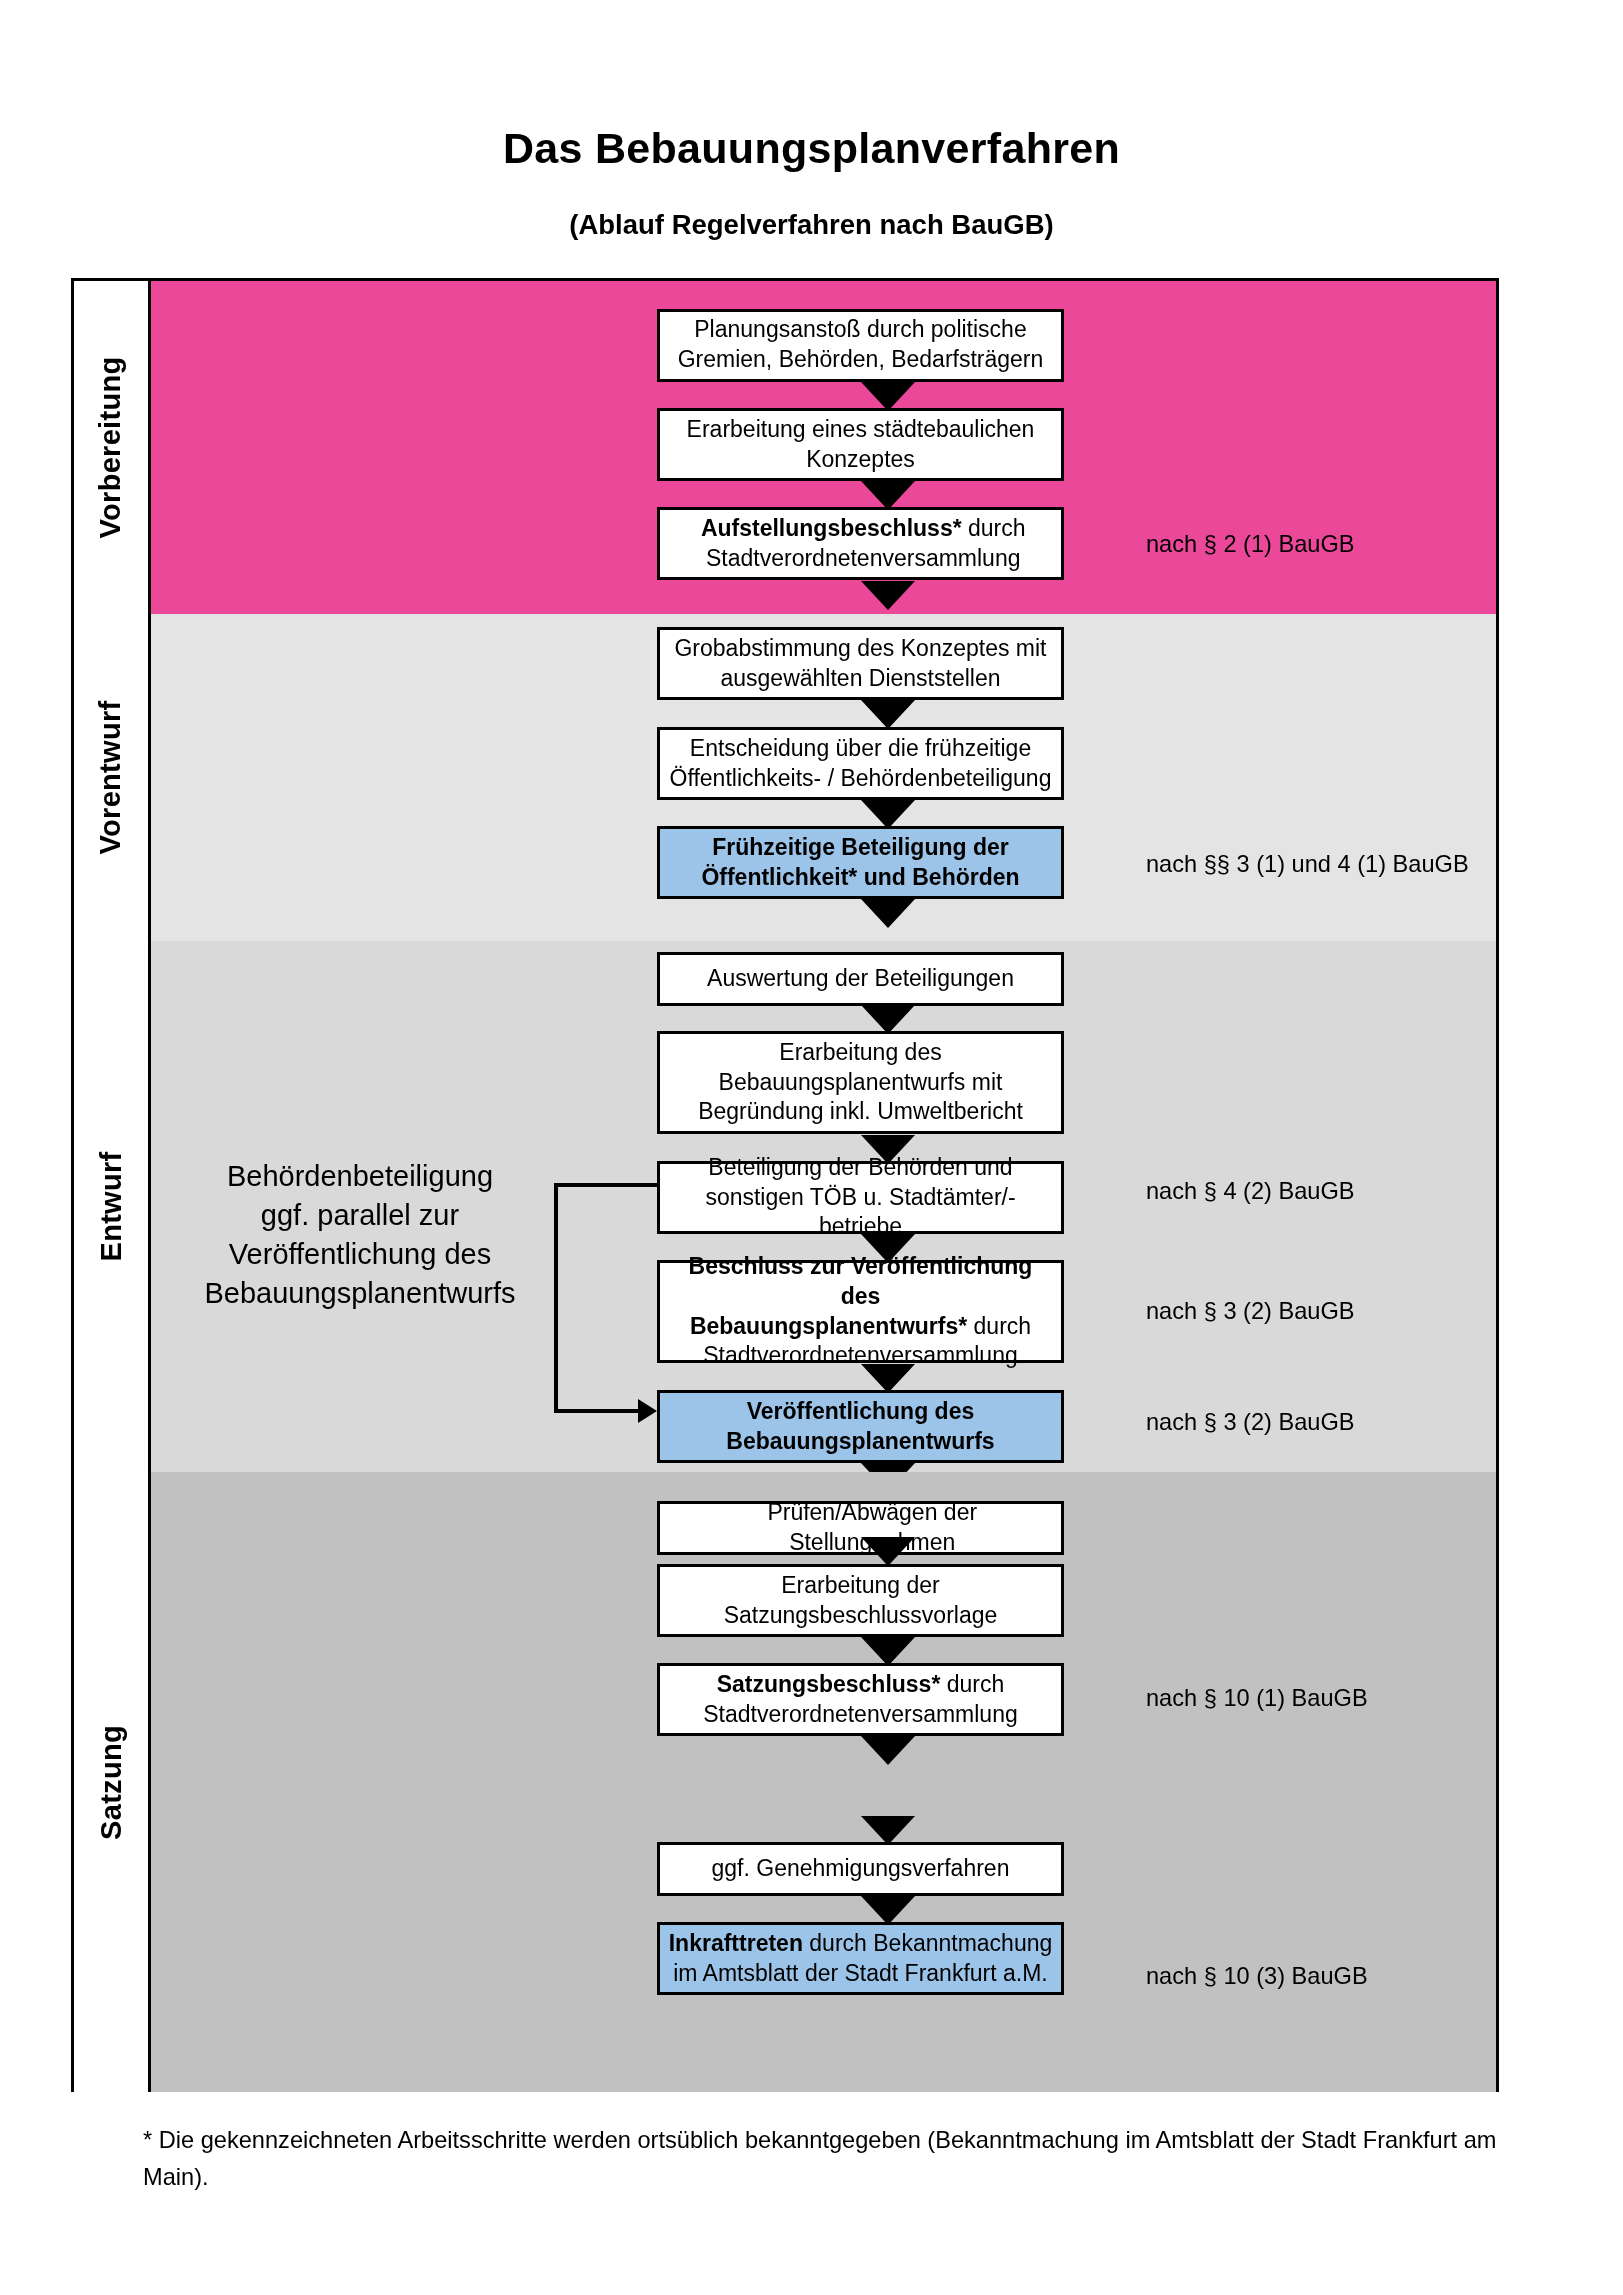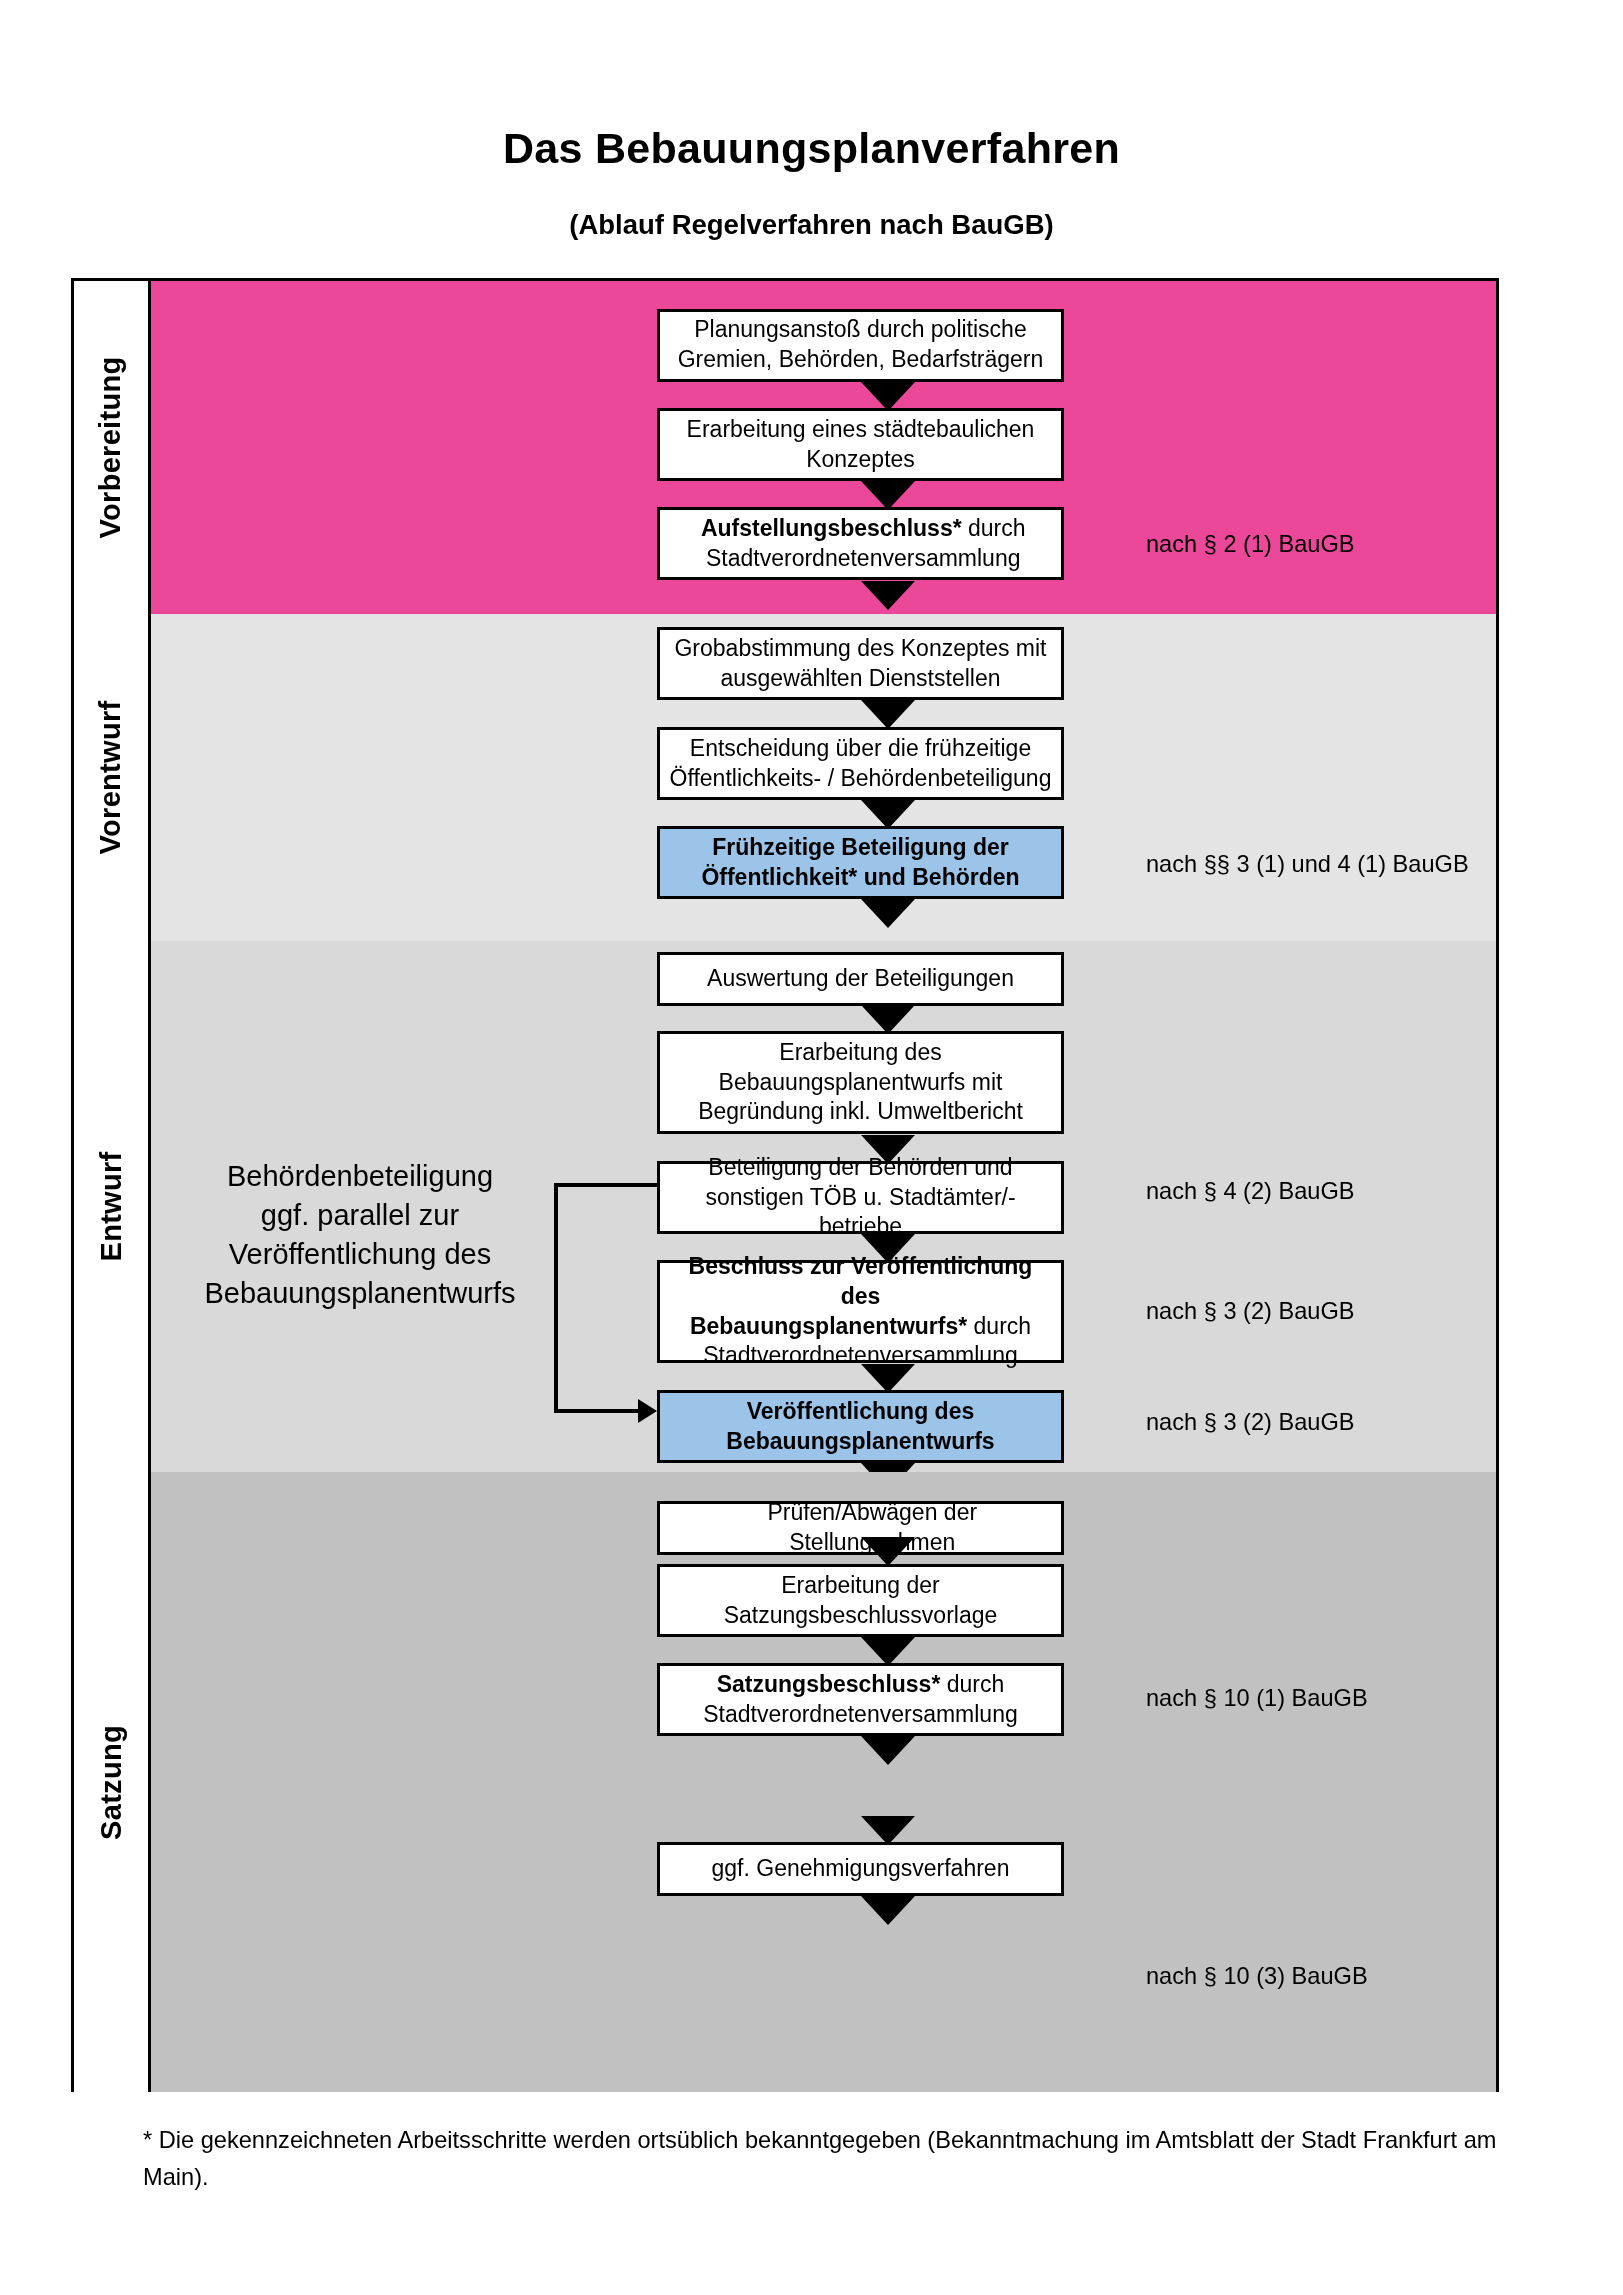--- a/index.html
+++ b/index.html
@@ -285,20 +285,26 @@
       </div>
       <div class="arrow" style="top:264px;"></div>
 
       <div class="arrow" style="top:344px;"></div>
 
       <div class="node" style="top:370px;height:54px;">
         <span>ggf. Genehmigungsverfahren</span>
       </div>
       <div class="arrow" style="top:424px;"></div>
 
+      <div class="node blue" style="top:450px;height:73px;">
+        <span>
+          <b>Inkrafttreten</b><span> durch Bekanntmachung</span><br>
+          <span>im Amtsblatt der Stadt Frankfurt a.M.</span>
+        </span>
+      </div>
 
       <div class="lawref" style="top:213px;">nach § 10 (1) BauGB</div>
       <div class="lawref" style="top:491px;">nach § 10 (3) BauGB</div>
     </div>
   </div>
 
 </div>
 
 <div id="footnote">* Die gekennzeichneten Arbeitsschritte werden ortsüblich bekanntgegeben (Bekanntmachung im Amtsblatt  der Stadt Frankfurt am Main).</div>
 

